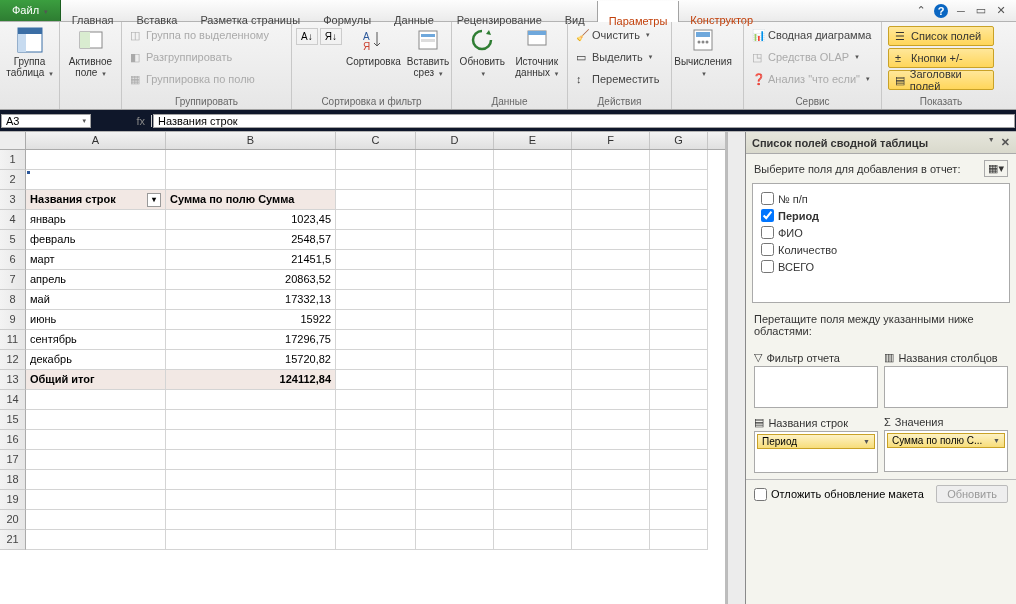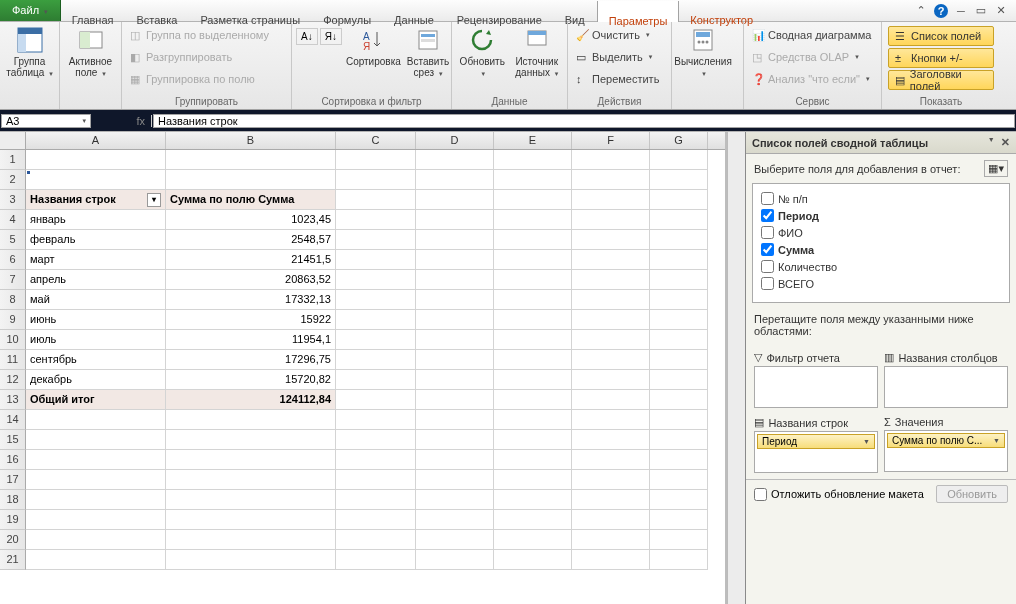--- a/index.html
+++ b/index.html
@@ -404,30 +404,20 @@
           <div class="rh">9</div>
           <div class="c wA">июнь</div>
           <div class="c wB num">15922</div>
           <div class="c wC"></div>
           <div class="c wD"></div>
           <div class="c wE"></div>
           <div class="c wF"></div>
           <div class="c wG"></div>
         </div>
         <div class="r">
-          <div class="rh">10</div>
-          <div class="c wA">июль</div>
-          <div class="c wB num">11954,1</div>
-          <div class="c wC"></div>
-          <div class="c wD"></div>
-          <div class="c wE"></div>
-          <div class="c wF"></div>
-          <div class="c wG"></div>
-        </div>
-        <div class="r">
           <div class="rh">11</div>
           <div class="c wA">сентябрь</div>
           <div class="c wB num">17296,75</div>
           <div class="c wC"></div>
           <div class="c wD"></div>
           <div class="c wE"></div>
           <div class="c wF"></div>
           <div class="c wG"></div>
         </div>
         <div class="r">
@@ -552,24 +542,20 @@
           <input type="checkbox" style="">
           <label>№ п/п</label>
         </div>
         <div class="fld b">
           <input type="checkbox" checked="" style="">
           <label>Период</label>
         </div>
         <div class="fld">
           <input type="checkbox" style="">
           <label>ФИО</label>
-        </div>
-        <div class="fld b">
-          <input type="checkbox" checked="" style="">
-          <label>Сумма</label>
         </div>
         <div class="fld">
           <input type="checkbox" style="">
           <label>Количество</label>
         </div>
         <div class="fld">
           <input type="checkbox" style="">
           <label>ВСЕГО</label>
         </div>
       </div>

